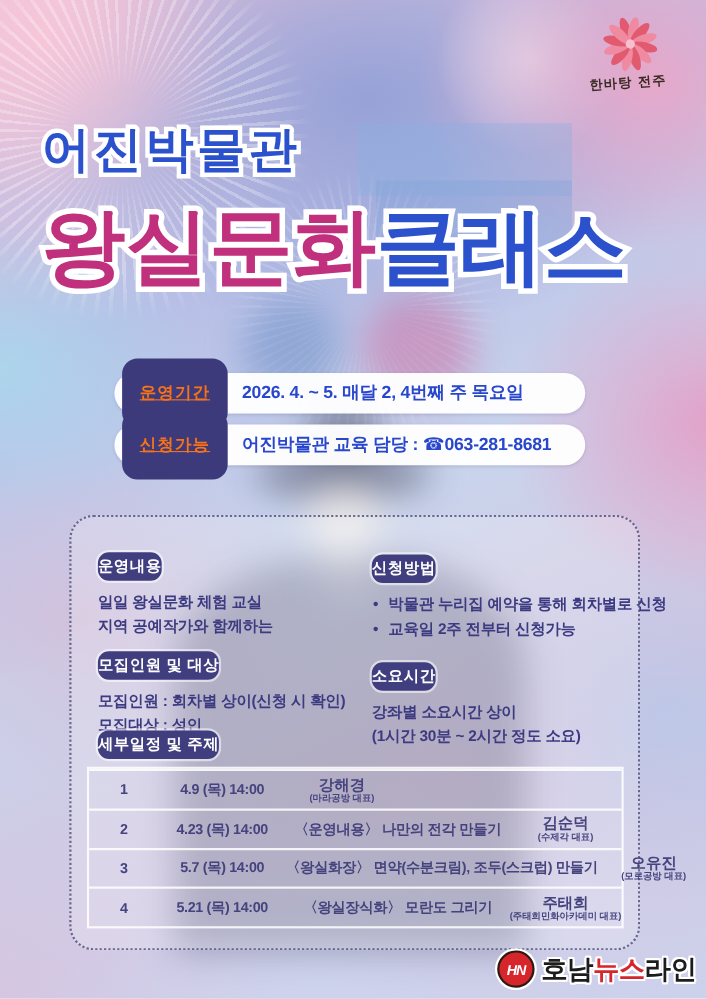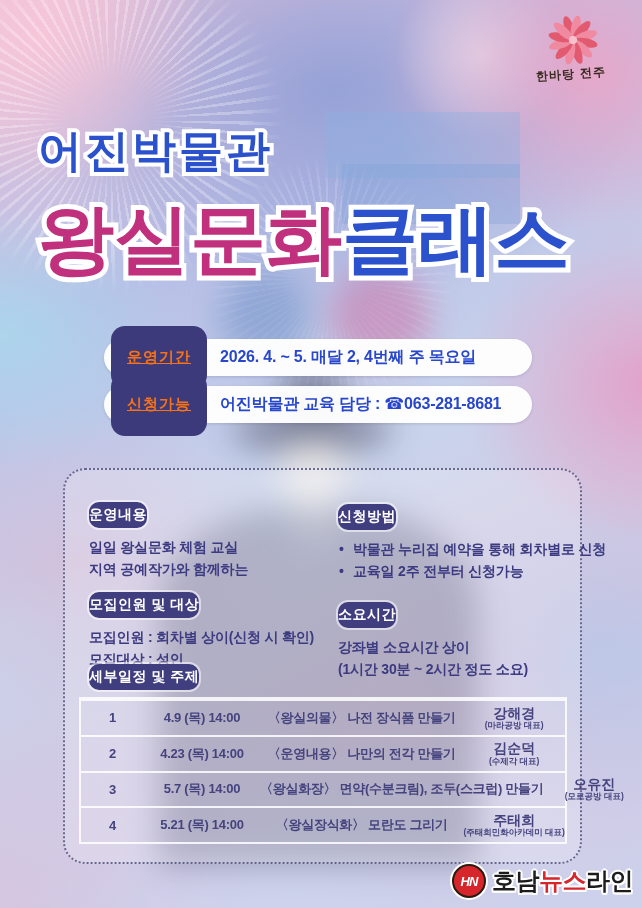--- a/index.html
+++ b/index.html
@@ -34,21 +34,21 @@
   .p-face{position:absolute;left:276px;top:438px;width:74px;height:64px;border-radius:50%;background:rgba(250,242,232,.6);}
   .p-collar{position:absolute;left:288px;top:492px;width:52px;height:46px;background:rgba(255,255,255,.55);transform:rotate(45deg);}
   .p-body{position:absolute;left:158px;top:505px;width:320px;height:360px;background:rgba(38,40,72,.30);border-radius:45% 45% 8px 8px / 28% 28% 8px 8px;}
   .p-jar1{position:absolute;left:220px;top:270px;width:90px;height:90px;border-radius:50% 50% 45% 45%;background:rgba(92,130,190,.45);}
   .p-jar2{position:absolute;left:330px;top:268px;width:100px;height:95px;border-radius:50% 50% 45% 45%;background:rgba(205,95,150,.45);}
   
   .brand{position:absolute;right:16px;top:16px;z-index:3;width:110px;text-align:center;}
   .brand .callig{font-family:"DejaVu Serif","Liberation Serif",serif;font-weight:bold;font-size:12px;
     color:#3a2b22;transform:rotate(-4deg);letter-spacing:1px;margin-top:-6px;}
   
-  .title{position:absolute;left:38px;top:122px;z-index:3;white-space:nowrap;}
+  .title{position:absolute;left:38px;top:107px;z-index:3;white-space:nowrap;}
   .t1{font-size:44px;font-weight:900;letter-spacing:3px;color:#2b52cc;
       -webkit-text-stroke:8px #fff;paint-order:stroke fill;
       text-shadow:3px 0 #fff,-3px 0 #fff,0 3px #fff,0 -3px #fff,2px 2px #fff,-2px 2px #fff,2px -2px #fff,-2px -2px #fff;}
   .t2{font-size:76px;font-weight:900;letter-spacing:0;margin-top:8px;
       -webkit-text-stroke:10px #fff;paint-order:stroke fill;
       text-shadow:4px 0 #fff,-4px 0 #fff,0 4px #fff,0 -4px #fff,3px 3px #fff,-3px 3px #fff,3px -3px #fff,-3px -3px #fff;}
   .t2 .pink{color:#c0307d;}
   .t2 .blue{color:#2b52cc;}
   
   .bars{position:absolute;left:104px;top:339px;z-index:3;}
@@ -187,21 +187,20 @@
     </div>
 
     <div class="sec sec-sc">
       <span class="pill">세부일정 및 주제</span>
     </div>
 
     <div class="sched">
       <div class="trow">
         <div class="c1 cell">1</div>
         <div class="c2 cell">4.9 (목) 14:00</div>
-        <div class="c3 cell">〈왕실의물〉 나전 장식품 만들기</div>
         <div class="c4">
           <div class="inst-name">강해경</div>
           <div class="inst-org">(마라공방 대표)</div>
         </div>
       </div>
       <div class="trow">
         <div class="c1 cell">2</div>
         <div class="c2 cell">4.23 (목) 14:00</div>
         <div class="c3 cell">〈운영내용〉 나만의 전각 만들기</div>
         <div class="c4">

